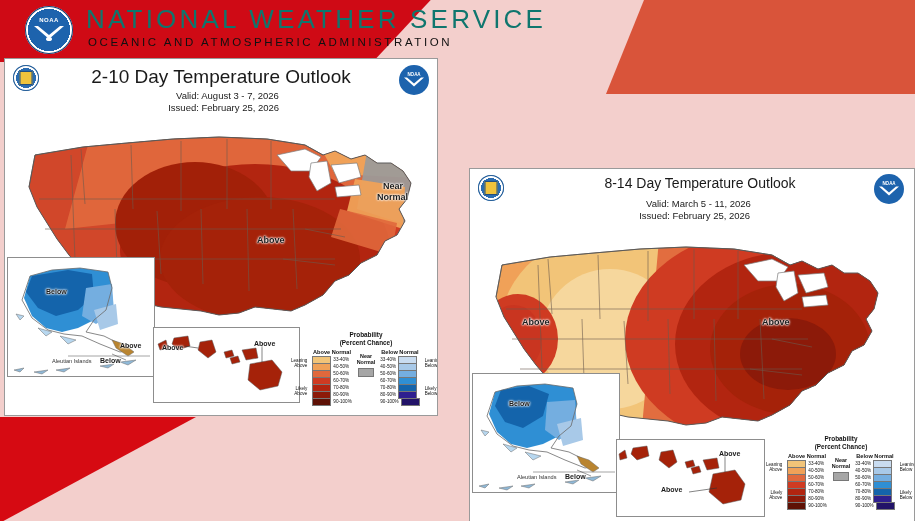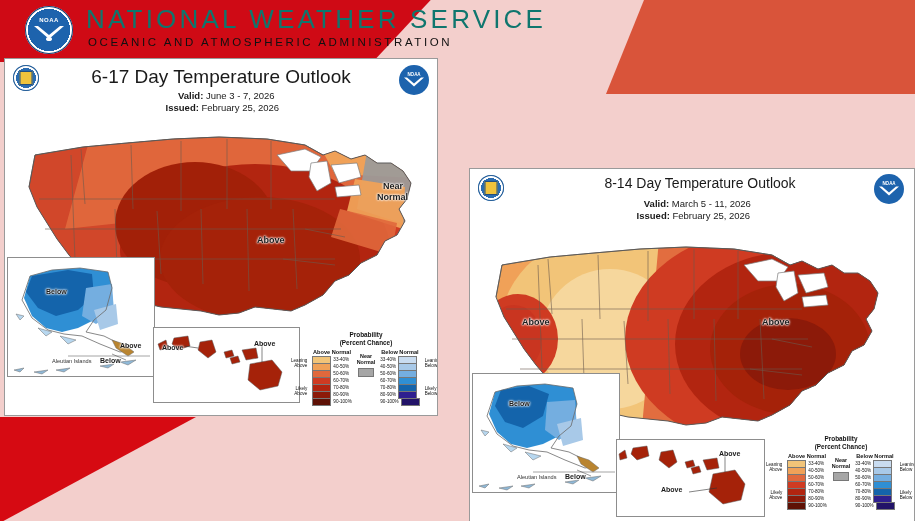--- a/index.html
+++ b/index.html
@@ -65,21 +65,21 @@
   #panel1{left:4px;top:58px;width:432px;height:356px;}
   #panel2{left:469px;top:168px;width:444px;height:352px;}
 
   .map-title{
     position:absolute;left:0;width:100%;text-align:center;
     font-size:19px;color:#1a1a1a;font-weight:normal;
   }
   #panel1 .map-title{top:7px;font-size:19px;}
   #panel2 .map-title{top:6px;font-size:14px;margin-left:8px;}
   .meta{position:absolute;width:100%;text-align:center;font-size:9.5px;color:#1a1a1a;}
-  .meta b{font-weight:bold;}
+  .meta b{font-weight:normal;}
   .meta .lbl{display:inline-block;min-width:36px;text-align:right;}
   #panel1 .meta1{top:31px;}
   #panel1 .meta2{top:43px;}
   #panel2 .meta1{top:29px;}
   #panel2 .meta2{top:41px;}
 
   .seal-doc{
     position:absolute;width:26px;height:26px;border-radius:50%;
     background:radial-gradient(circle at 50% 50%, #2b6cb0 0 55%, #ffffff 55% 66%, #3f86cc 66% 100%);
     box-shadow:0 0 0 1px #2a5f96 inset;
@@ -189,24 +189,24 @@
         <path d="M330,128 L354,126 L356,136 L332,138 Z"></path>
       </g>
 
       <path d="M24,128 L30,96 L78,88 L122,84 L168,80 L214,78 L262,80 L300,86 L318,96 L330,92
                L346,100 L360,96 L372,104 L386,104 L398,112 L406,124 L402,140 L394,150 L400,162
                L392,176 L380,182 L372,196 L356,204 L344,216 L330,222 L318,236 L300,246 L286,252
                L268,250 L250,248 L234,254 L214,256 L196,252 L176,250 L156,248 L138,244 L122,238
                L106,232 L90,222 L76,210 L64,196 L52,180 L42,164 L32,148 Z" fill="none" stroke="#5a5a5a" stroke-width="1"></path>
     </svg>
 
-    <div class="map-title">6-17 Day Temperature Outlook</div>
+    <div class="map-title">2-10 Day Temperature Outlook</div>
     <div class="meta meta1">
       <b class="lbl">Valid:</b>
-      <span>June 3 - 7, 2026</span>
+      <span>August 3 - 7, 2026</span>
     </div>
     <div class="meta meta2">
       <b class="lbl">Issued:</b>
       <span>February 25, 2026</span>
     </div>
 
     <div class="seal-doc"></div>
     <div class="seal-noaa-sm">
       <span class="tt">NOAA</span>
       <svg class="bird" viewBox="0 0 22 13">

